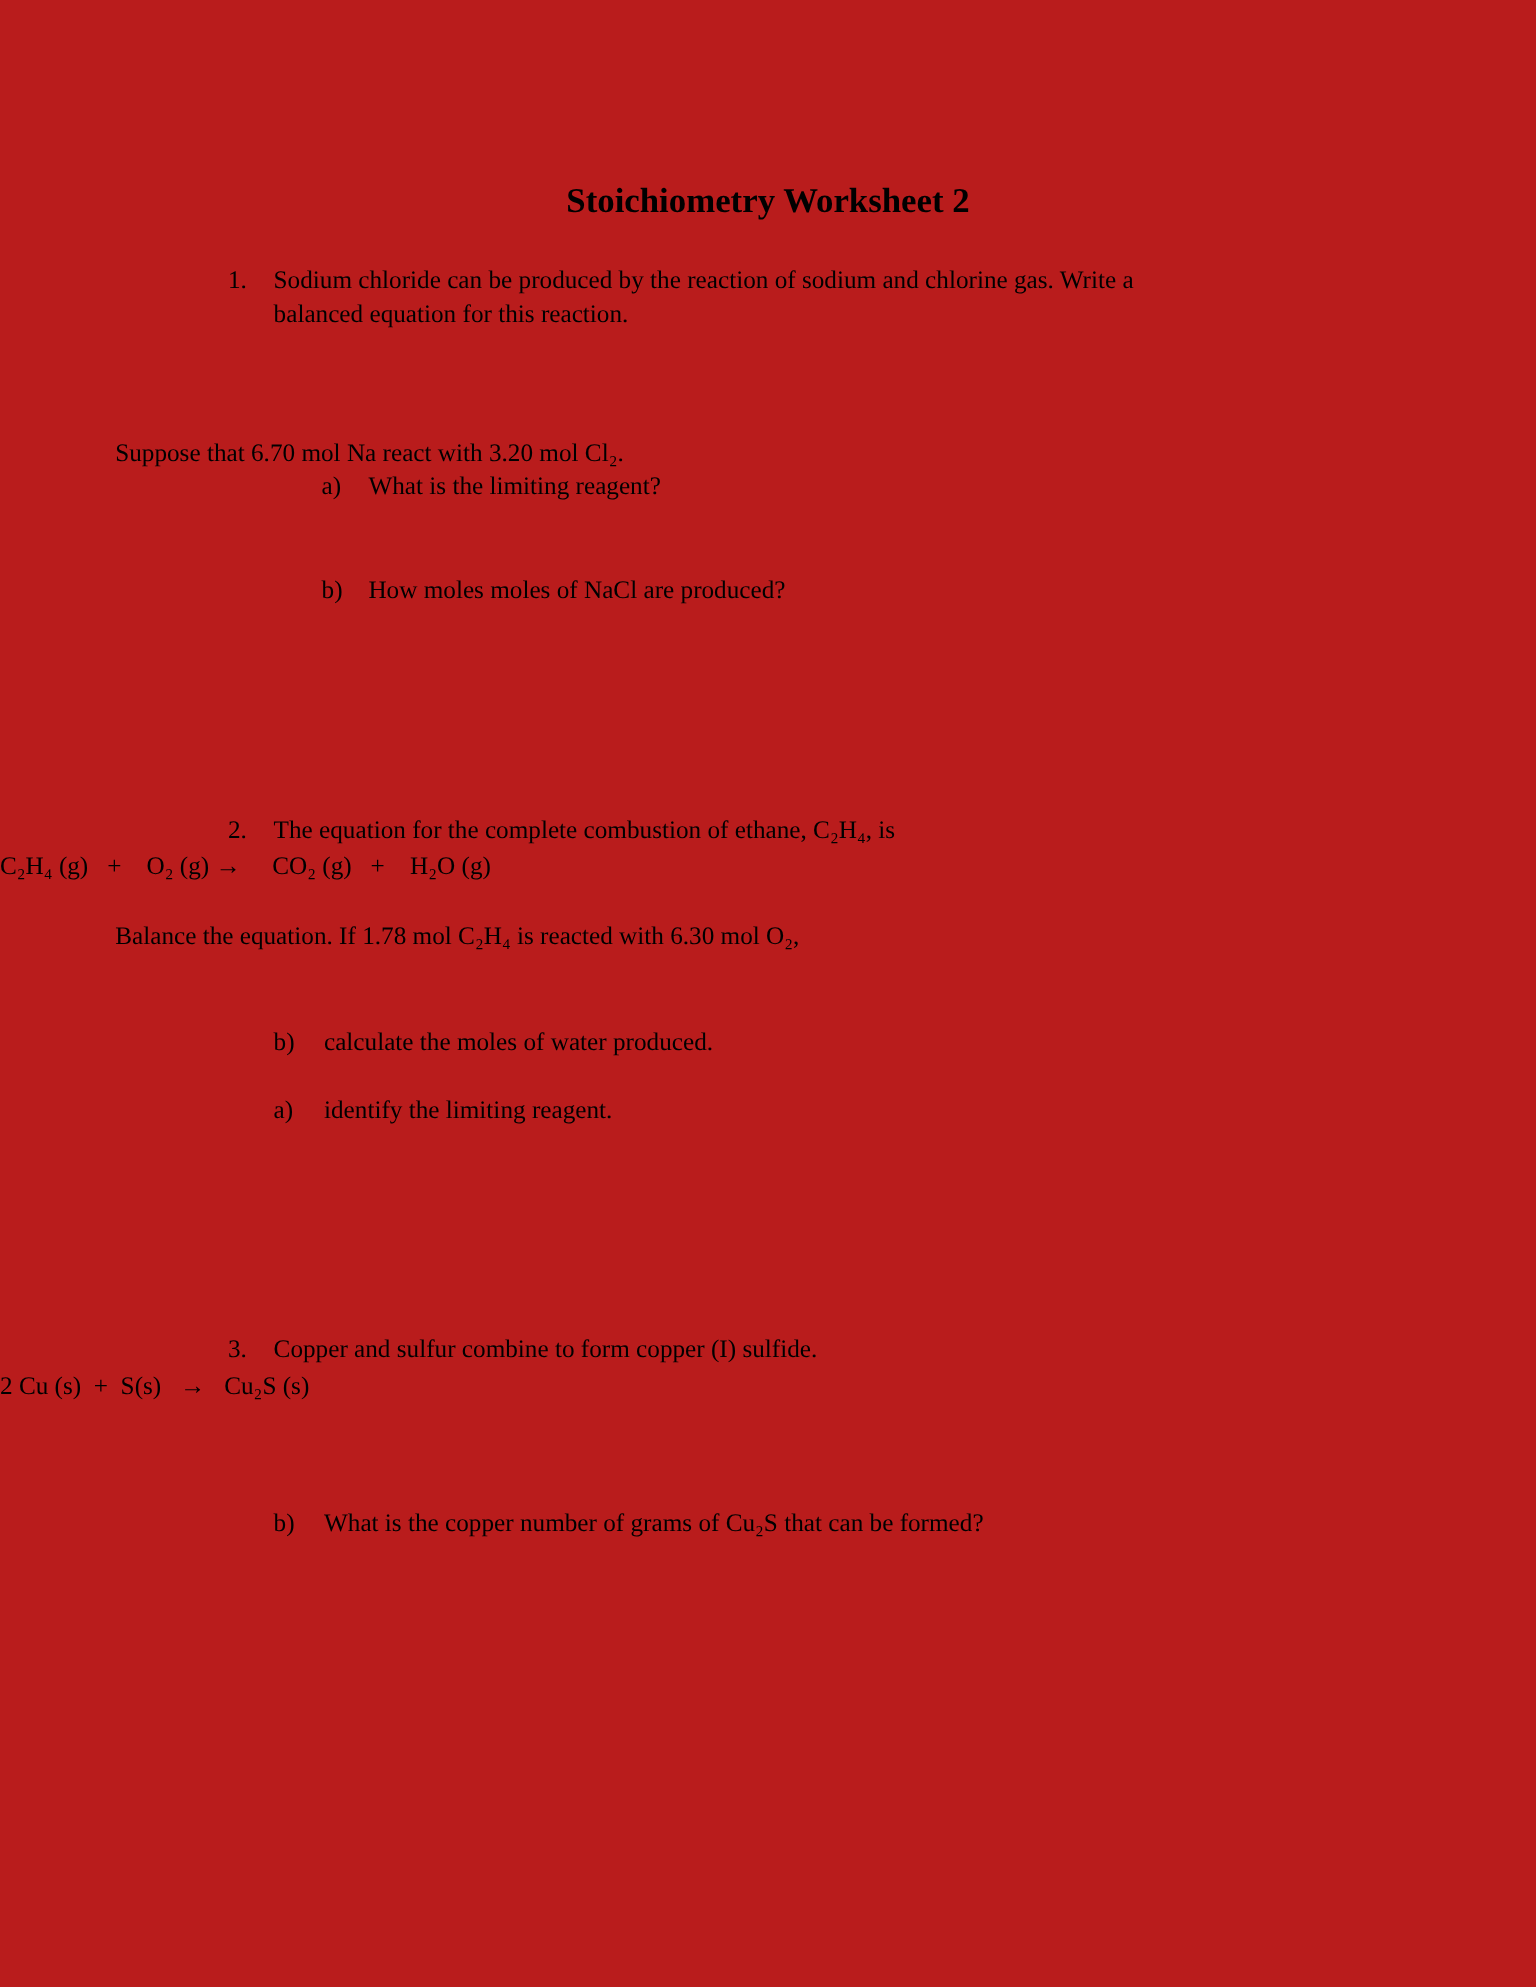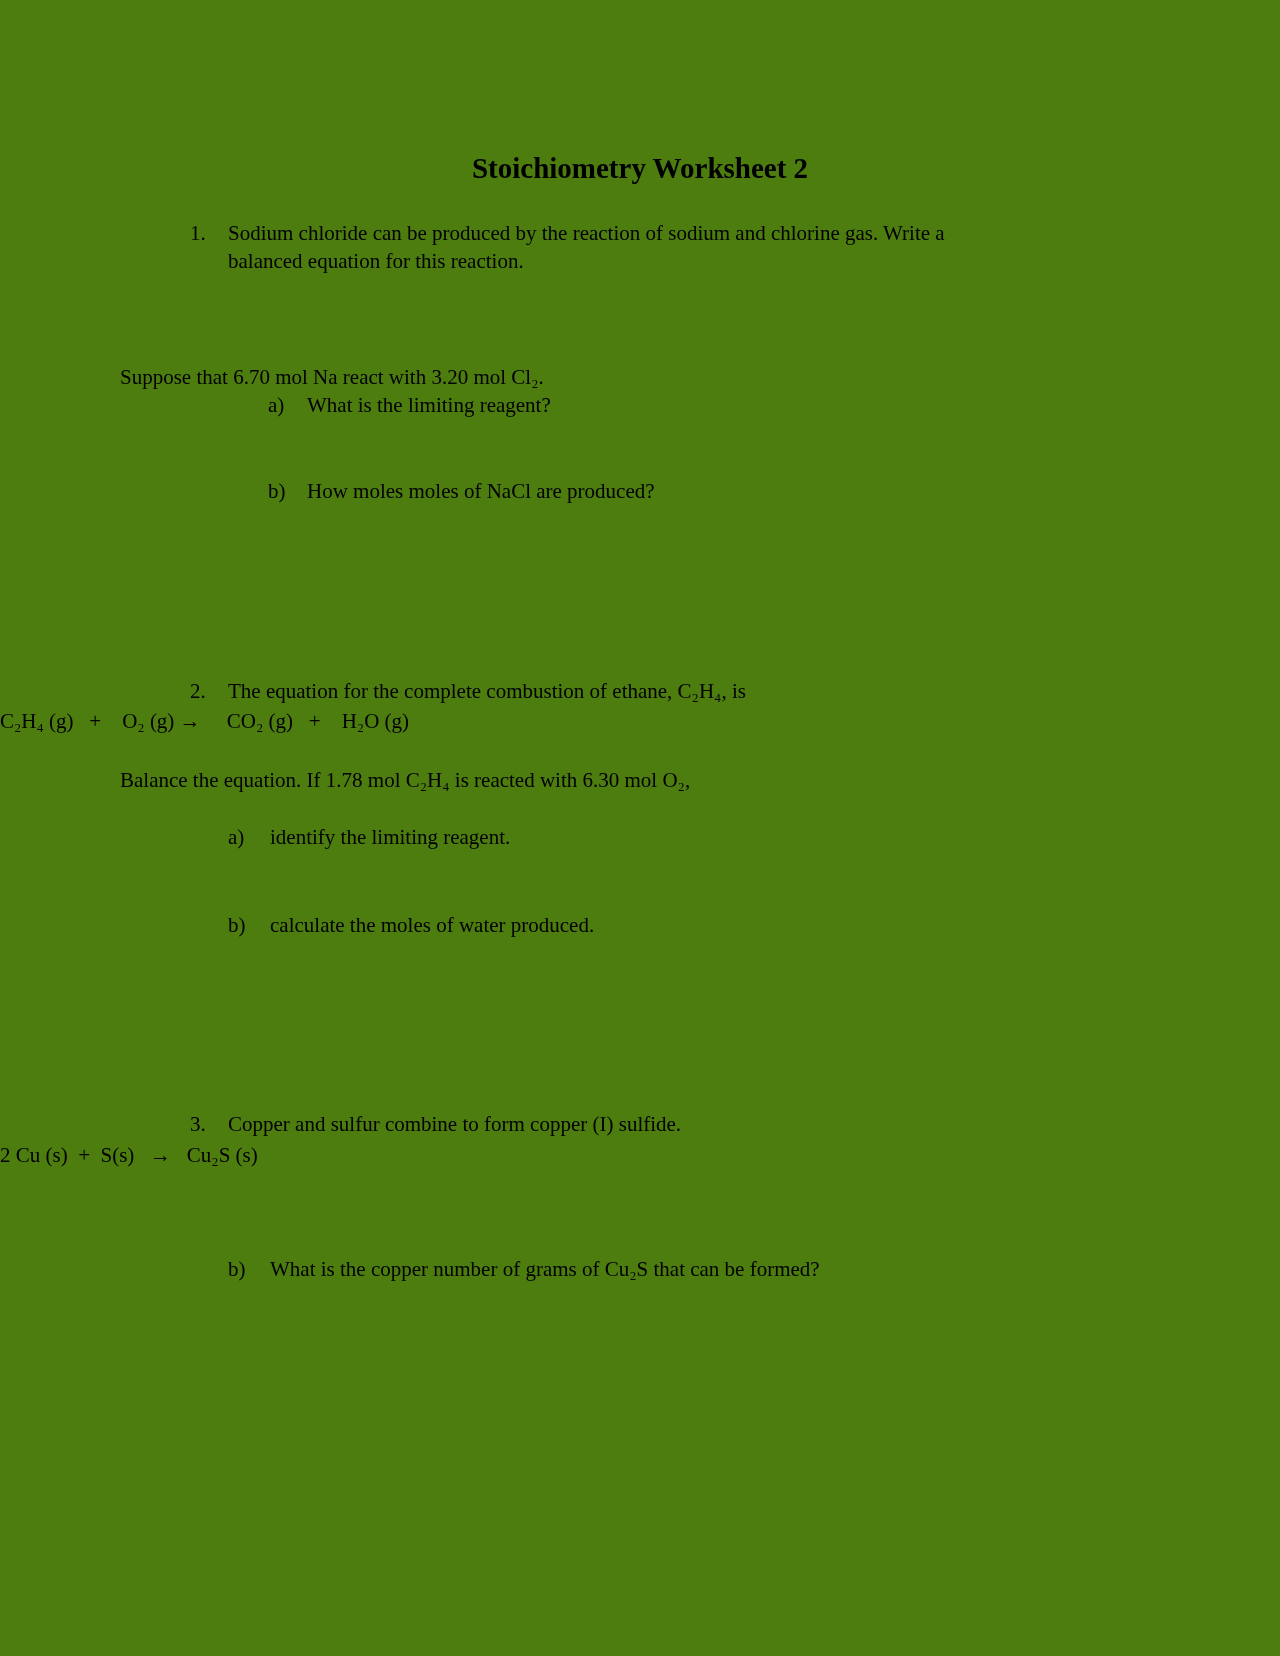--- a/index.html
+++ b/index.html
@@ -1,41 +1,41 @@
 <!DOCTYPE html>
 <html><head>
 <meta charset="utf-8">
 <style>
   html, body { margin: 0; padding: 0; background: #ffffff; }
   .page {
     position: relative;
     width: 1280px;
     height: 1656px;
-    background: #4d7c0f;
+    background: #b91c1c;
     color: #000000;
     font-family: "Liberation Serif", "DejaVu Serif", serif;
     font-size: 21px;
     line-height: 28px;
     box-sizing: border-box;
     padding-top: 150px;
     overflow: hidden;
   }
   .title {
     text-align: center;
     font-weight: bold;
     font-size: 29px;
     line-height: 36px;
     margin: 0;
   }
   .item { display: flex; padding-left: 190px; }
   .inum { flex: none; width: 38px; }
   .itext { flex: 1; }
   .wrap { white-space: pre-line; }
   .eq { white-space: pre; }
-  .indent-text { padding-left: 120px; }
+  .indent-text { padding-left: 96px; }
   .sub1 { padding-left: 268px; }
   .sub1 .lbl { display: inline-block; width: 39px; }
   .sub2 { padding-left: 228px; }
   .sub2 .lbl { display: inline-block; width: 42px; }
   .sub3a { padding-left: 228px; }
   .sub3a .lbl { display: inline-block; width: 30px; }
 
   #q1-para  { margin-top: 33px; }
   #q1-setup { margin-top: 88px; }
   #q1a      { margin-top: 0; }
@@ -71,23 +71,23 @@
 
   <div class="item" id="q2-para">
     <span class="inum">2.</span>
     <span class="itext">The equation for the complete combustion of ethane, C₂H₄, is</span>
   </div>
 
   <div class="eq" id="q2-eq">C₂H₄ (g)   +    O₂ (g) →     CO₂ (g)   +    H₂O (g)</div>
 
   <div class="indent-text" id="q2-setup">Balance the equation. If 1.78 mol C₂H₄ is reacted with 6.30 mol O₂,</div>
 
+  <div class="sub2" id="q2b"><span class="lbl">b)</span><span>calculate the moles of water produced.</span></div>
+
   <div class="sub2" id="q2a"><span class="lbl">a)</span><span>identify the limiting reagent.</span></div>
-
-  <div class="sub2" id="q2b"><span class="lbl">b)</span><span>calculate the moles of water produced.</span></div>
 
   <div class="item" id="q3-para">
     <span class="inum">3.</span>
     <span class="itext">Copper and sulfur combine to form copper (I) sulfide.</span>
   </div>
 
   <div class="eq" id="q3-eq">2 Cu (s)  +  S(s)   →   Cu₂S (s)</div>
 
 
   <div class="sub2" id="q3b"><span class="lbl">b)</span><span>What is the copper number of grams of Cu₂S that can be formed?</span></div>

